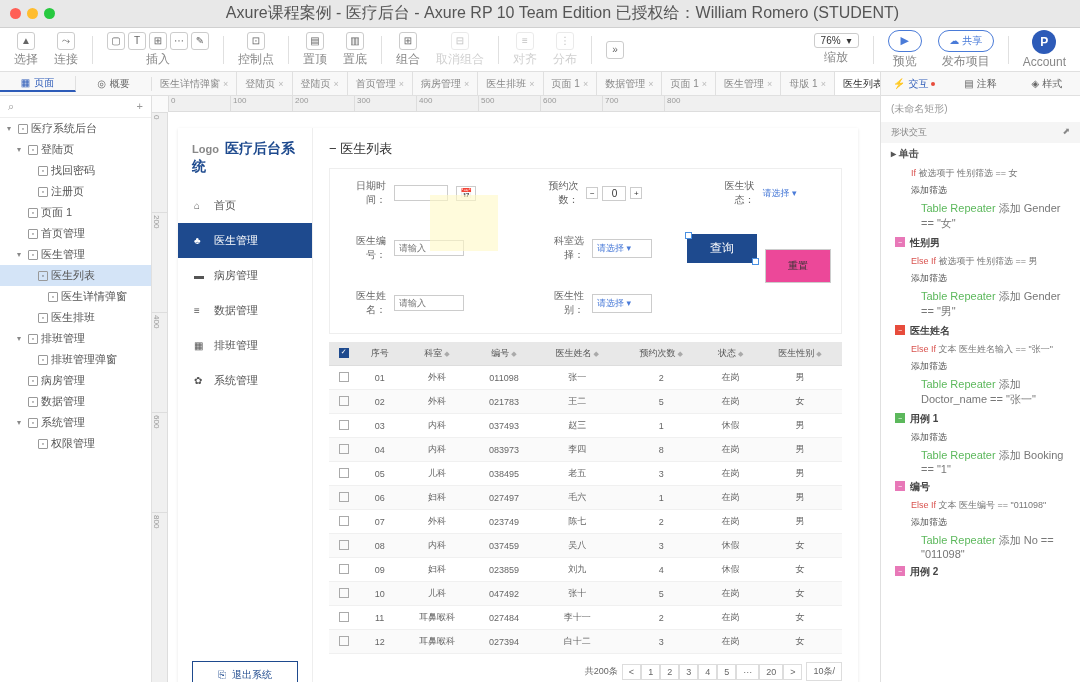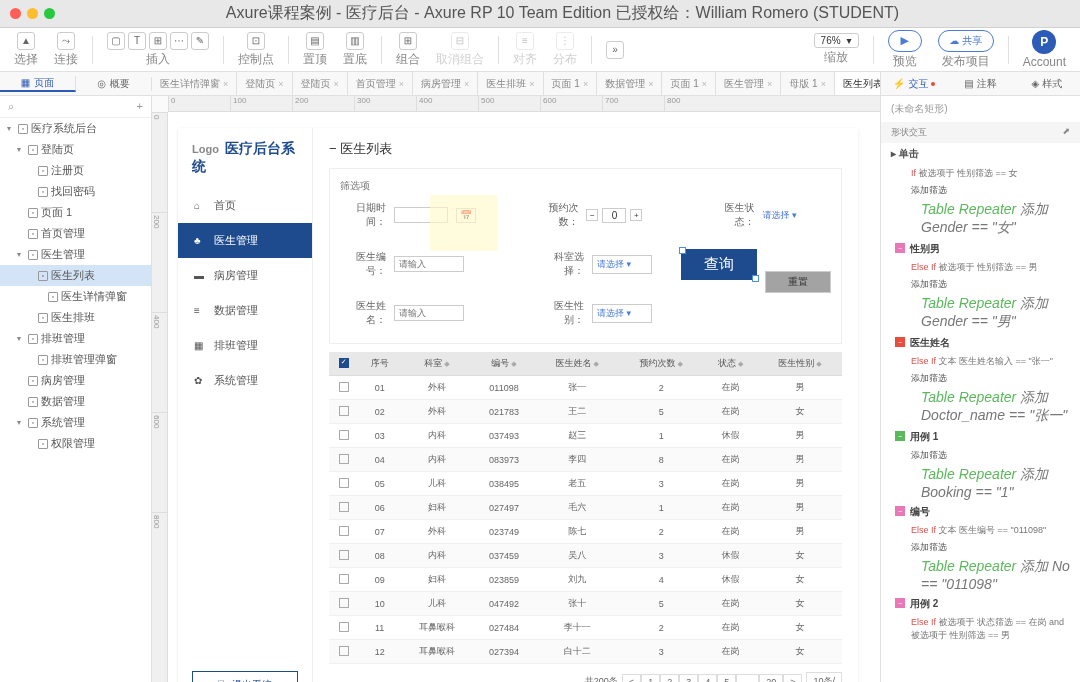--- a/index.html
+++ b/index.html
@@ -60,22 +60,22 @@
 .filter-box { border:1px solid #eee; padding:10px; margin-bottom:8px; position:relative; }
 .filter-title { font-size:10px; color:#777; margin-bottom:8px; }
 .filter-row { display:flex; align-items:center; gap:8px; margin-bottom:6px; font-size:10px; flex-wrap:wrap; }
 .filter-label { color:#666; width:46px; text-align:right; }
 .filter-input { border:1px solid #ccc; padding:2px 4px; width:70px; font-size:9px; color:#aaa; }
 .filter-select { border:1px solid #ccc; padding:2px 4px; width:60px; font-size:9px; color:#4a7bd8; }
 .filter-readonly { color:#4a7bd8; font-size:9px; }
 .num-step { display:flex; align-items:center; gap:4px; }
 .num-step .n{border:1px solid #ccc;width:24px;text-align:center;padding:1px}
 .num-step .b{width:12px;height:12px;border:1px solid #ccc;display:flex;align-items:center;justify-content:center;font-size:8px}
-.btn-primary { background:#1e4a8e; color:#fff; border:1px solid #1e4a8e; padding:5px 22px; font-size:15px; position:relative; }
-.btn-outline { background:#a3a3a3; color:#333; border:1px solid #ccc; padding:3px 22px; font-size:10px;margin-top:36px; }
+.btn-primary { background:#1e4a8e; color:#fff; border:1px solid #1e4a8e; padding:5px 22px; font-size:12px; position:relative; }
+.btn-outline { background:#ec4899; color:#333; border:1px solid #ccc; padding:9px 22px; font-size:10px;margin-top:36px; }
 .sel-handles::before,.sel-handles::after{content:'';position:absolute;width:5px;height:5px;background:#fff;border:1px solid #4a90e2}
 .sel-handles::before{top:-3px;left:-3px}.sel-handles::after{bottom:-3px;right:-3px}
 .highlight{position:absolute;background:#fff9c4;opacity:.6;pointer-events:none}
 .data-table { width:100%; border-collapse:collapse; font-size:9px; }
 .data-table th { background:#e8e8e8; padding:5px 4px; color:#555; font-weight:normal; text-align:center; border-bottom:1px solid #ddd; }
 .data-table td { padding:5px 4px; text-align:center; color:#666; border-bottom:1px solid #f0f0f0; }
 .data-table tr:nth-child(even) td { background:#fafafa; }
 .chk { width:10px; height:10px; border:1px solid #aaa; display:inline-block; }
 .chk.on { background:#1e4a8e; border-color:#1e4a8e; position:relative; }
 .chk.on::after{content:'✓';color:#fff;font-size:7px;position:absolute;top:-1px;left:1px}
@@ -86,21 +86,21 @@
 .rp-header { padding:6px 10px; color:#999; }
 .rp-section { padding:4px 10px; background:#f5f5f5; color:#888; font-size:9px; display:flex; justify-content:space-between; }
 .rp-event { padding:4px 10px; font-weight:bold; color:#555; }
 .rp-case { padding:3px 10px 3px 14px; display:flex; align-items:flex-start; gap:5px; }
 .rp-badge { width:10px; height:10px; font-size:7px; display:flex; align-items:center; justify-content:center; color:#fff; flex-shrink:0; margin-top:1px; }
 .rp-badge.green{background:#5cb85c}.rp-badge.pink{background:#e878b8}.rp-badge.red{background:#e74c3c}
 .rp-case-name { font-weight:bold; color:#444; }
 .rp-cond { padding:2px 10px 2px 30px; color:#777; font-size:9px; }
 .rp-cond .kw{color:#d9534f}
 .rp-action { padding:2px 10px 2px 30px; color:#555; font-size:9px; }
-.rp-sub { padding:2px 10px 2px 40px; color:#777; font-size:14px;font-style:italic; }
+.rp-sub { padding:2px 10px 2px 40px; color:#777; font-size:11px; }
 .rp-sub .tr{color:#5cb85c}
 </style>
 </head>
 <body>
 
 <div class="titlebar">
   <div class="traffic">
     <div class="dot r"></div>
     <div class="dot y"></div>
     <div class="dot g"></div>
@@ -252,27 +252,27 @@
         <div class="tree-item">
           <span class="ti-ind" style="width:10px"></span>
           <span class="ti-caret">▾</span>
           <span class="ti-icon">▫</span>
           <span>登陆页</span>
         </div>
         <div class="tree-item">
           <span class="ti-ind" style="width:20px"></span>
           <span class="ti-caret"></span>
           <span class="ti-icon">▫</span>
+          <span>找回密码</span>
+        </div>
+        <div class="tree-item">
+          <span class="ti-ind" style="width:20px"></span>
+          <span class="ti-caret"></span>
+          <span class="ti-icon">▫</span>
           <span>注册页</span>
-        </div>
-        <div class="tree-item">
-          <span class="ti-ind" style="width:20px"></span>
-          <span class="ti-caret"></span>
-          <span class="ti-icon">▫</span>
-          <span>找回密码</span>
         </div>
         <div class="tree-item">
           <span class="ti-ind" style="width:10px"></span>
           <span class="ti-caret"></span>
           <span class="ti-icon">▫</span>
           <span>页面 1</span>
         </div>
         <div class="tree-item">
           <span class="ti-ind" style="width:10px"></span>
           <span class="ti-caret"></span>
@@ -390,21 +390,20 @@
                 <span class="mock-nav-icon">✿</span>
                 <span>系统管理</span>
               </div>
             </div>
           <div class="mock-logout">⎘ <span>退出系统</span></div>
         </div>
         <div class="mock-content">
           <div class="mock-title">− 医生列表</div>
           <div class="filter-box">
             <div class="highlight" style="top:26px;left:100px;width:68px;height:56px"></div>
-            <div class="filter-title">筛选项</div>
             <div class="filter-row">
               <span class="filter-label">日期时间：</span>
               <input class="filter-input" style="width: 54px;">
               <span style="border:1px solid #ccc;padding:1px 3px">📅</span>
               <span style="width:40px"></span>
               <span class="filter-label">预约次数：</span>
               <div class="num-step">
                 <span class="b">−</span>
                   <span class="n">0</span>
                   <span class="b">+</span>
@@ -612,16 +611,15 @@
           <span class="rp-badge pink">−</span>
           <span class="rp-case-name">编号</span>
         </div>
         <div class="rp-cond"><span class="kw">Else If</span> 文本 医生编号 == "011098"</div>
         <div class="rp-action">添加筛选</div>
         <div class="rp-sub"><span class="tr">Table Repeater</span> 添加 No == "011098"</div>
         <div class="rp-case">
           <span class="rp-badge pink">−</span>
           <span class="rp-case-name">用例 2</span>
         </div>
-        <div class="rp-cond"><span class="kw">Else If</span> 被选项于 状态筛选 == 在岗 and 被选项于 性别筛选 == 男</div>
       </div>
   </div>
 </div>
 
 </body></html>

